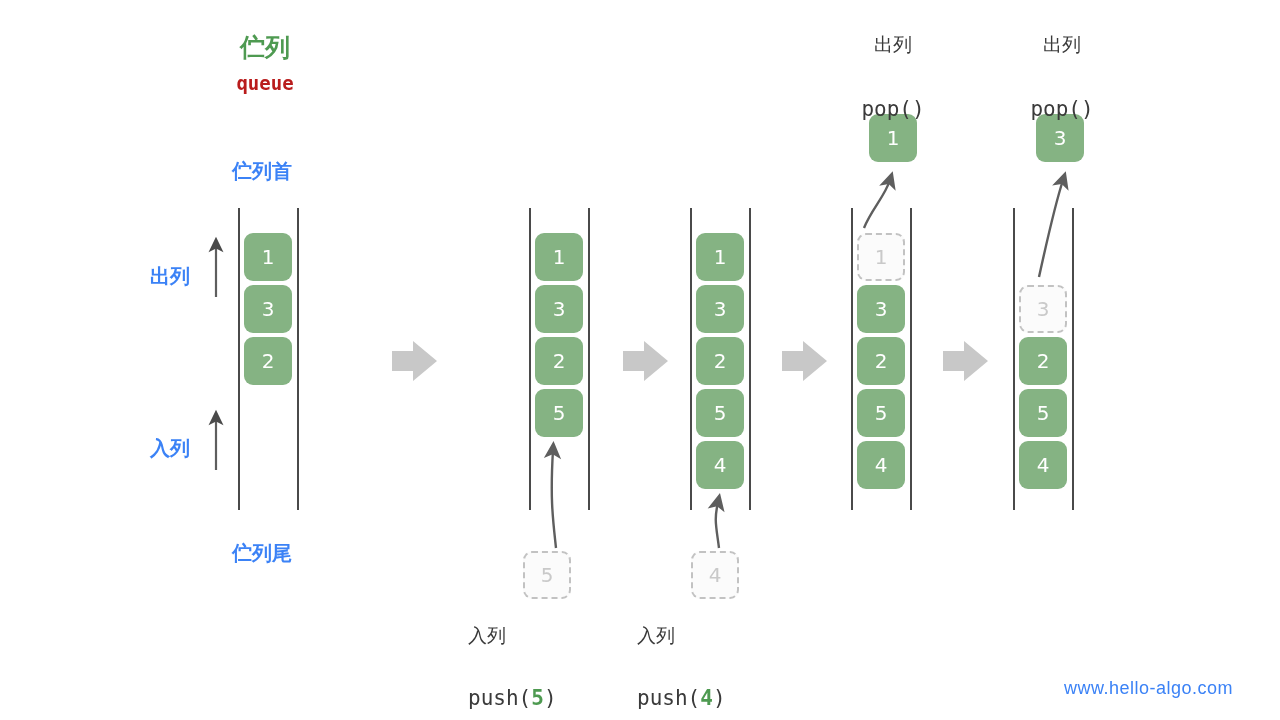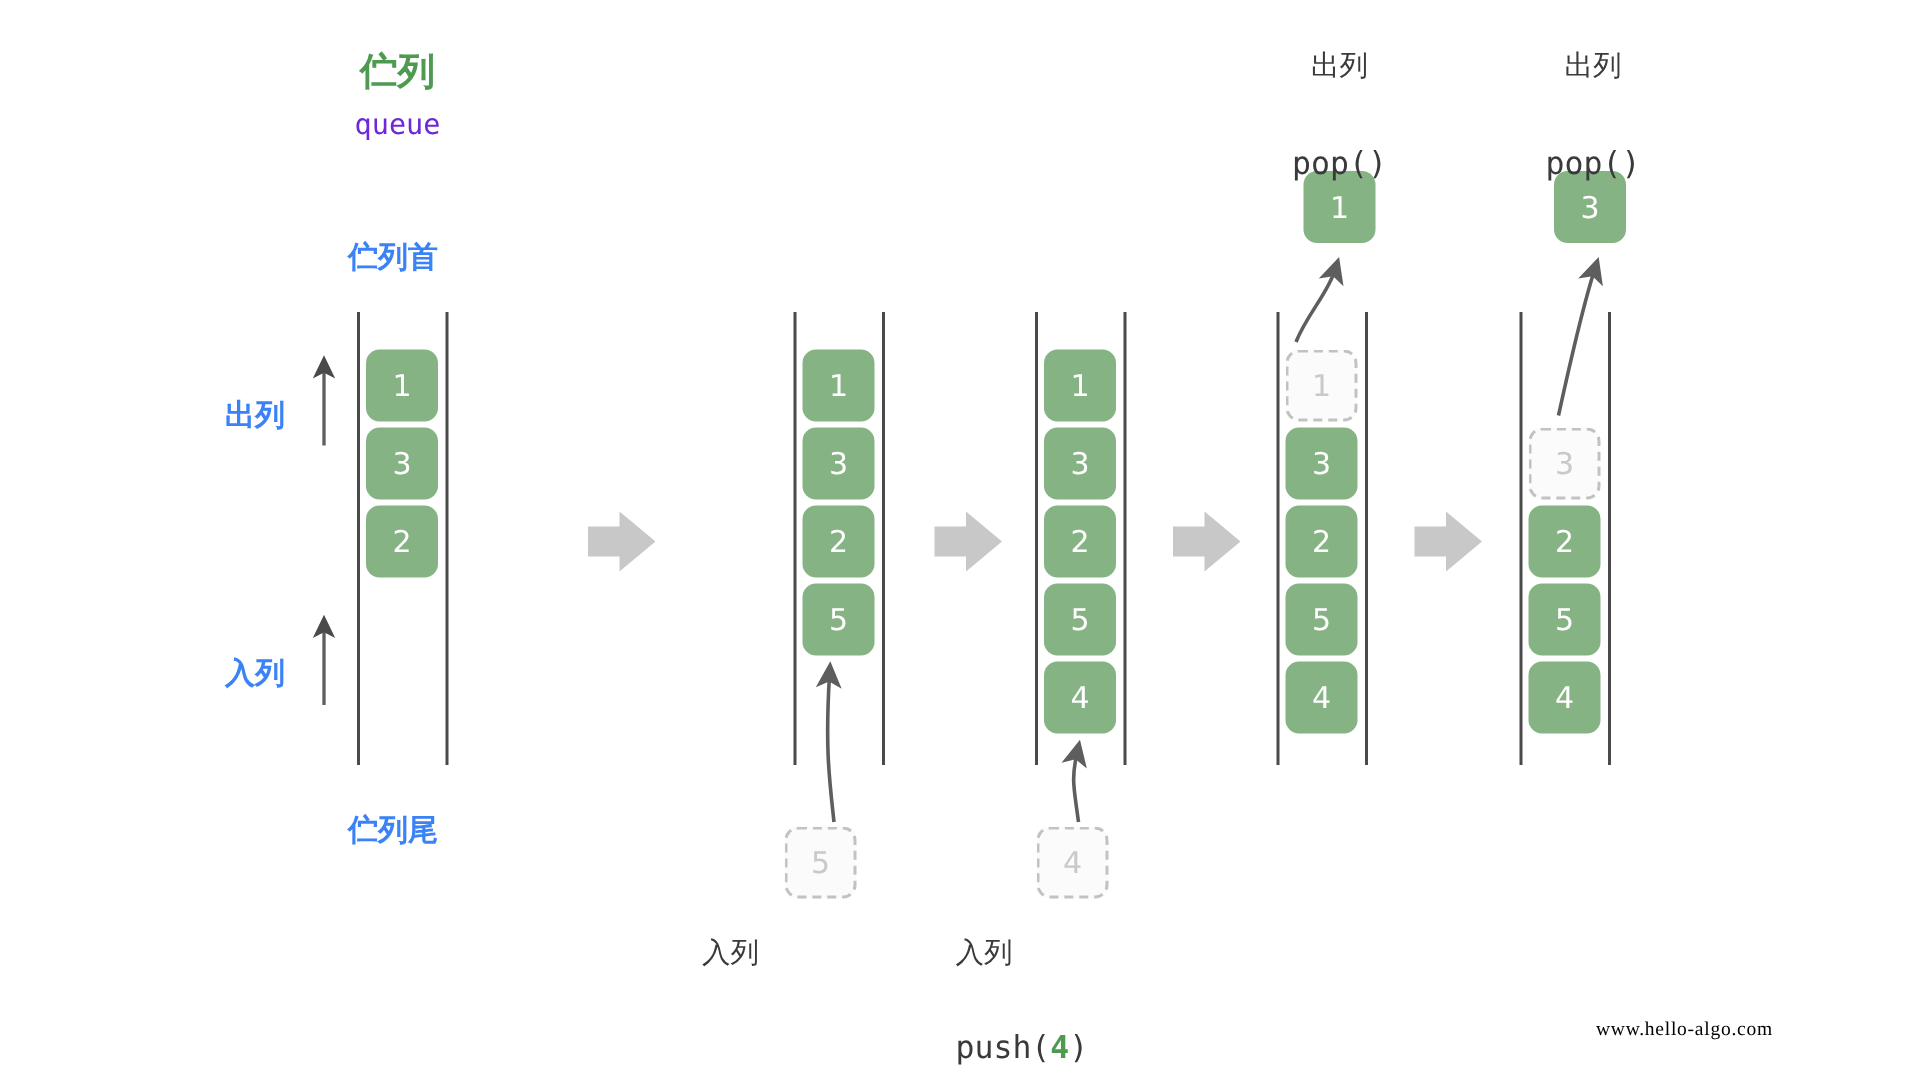--- a/index.html
+++ b/index.html
@@ -27,24 +27,25 @@
     font-size: 25px;
     font-weight: bold;
     color: #4e9a51;
     text-align: center;
     line-height: 1;
     white-space: nowrap;
   }
   .title-en {
     font-family: "DejaVu Sans Mono", "Liberation Mono", monospace;
     font-size: 19px;
-    color: #6d28d9;
-    text-align: center;
-    line-height: 1;
-    white-space: nowrap;
+    color: #b91c1c;
+    text-align: center;
+    line-height: 1;
+    white-space: nowrap;
+    font-weight: bold;
   }
   .label-bold {
     font-size: 20px;
     font-weight: bold;
     color: #3b82f6;
     white-space: nowrap;
     line-height: 1;
   }
   .op-cn {
     font-size: 19px;
@@ -57,23 +58,23 @@
     font-family: "DejaVu Sans Mono", "Liberation Mono", monospace;
     font-size: 21px;
     color: #3a3a3a;
     text-align: center;
     white-space: nowrap;
     line-height: 1;
     margin-top: 28px;
   }
   .op-code .arg { color: #4e9a51; font-weight: bold; }
   .watermark {
-    font-family: Liberation Serif, serif;
-    font-size: 13px;
-    color: #000000;
+    font-family: Liberation Sans, sans-serif;
+    font-size: 18px;
+    color: #3b82f6;
     white-space: nowrap;
     letter-spacing: 0.5px;
   }
 
   
   .cell {
     width: 48px;
     height: 48px;
     border-radius: 9px;
     background: #85b383;
@@ -124,20 +125,21 @@
   <div class="abs cell" style="left:244px; top:337px;">2</div>
 
   <div class="abs rail" style="left:529px; top:208px; height:302px;"></div>
   <div class="abs rail" style="left:588px; top:208px; height:302px;"></div>
   <div class="abs cell" style="left:535px; top:233px;">1</div>
   <div class="abs cell" style="left:535px; top:285px;">3</div>
   <div class="abs cell" style="left:535px; top:337px;">2</div>
   <div class="abs cell" style="left:535px; top:389px;">5</div>
   <div class="abs cell ghost" style="left:523px; top:551px;">5</div>
   <div class="abs op-cn" style="left:468px; top:626px; width:160px; text-align:left;">入列</div>
+  <div class="abs op-code" style="left:468px; top:660px; width:200px; text-align:left;"><span>push(</span><span class="arg">5</span><span>)</span></div>
 
   <div class="abs rail" style="left:690px; top:208px; height:302px;"></div>
   <div class="abs rail" style="left:749px; top:208px; height:302px;"></div>
   <div class="abs cell" style="left:696px; top:233px;">1</div>
   <div class="abs cell" style="left:696px; top:285px;">3</div>
   <div class="abs cell" style="left:696px; top:337px;">2</div>
   <div class="abs cell" style="left:696px; top:389px;">5</div>
   <div class="abs cell" style="left:696px; top:441px;">4</div>
   <div class="abs cell ghost" style="left:691px; top:551px;">4</div>
   <div class="abs op-cn" style="left:637px; top:626px; width:160px; text-align:left;">入列</div>

